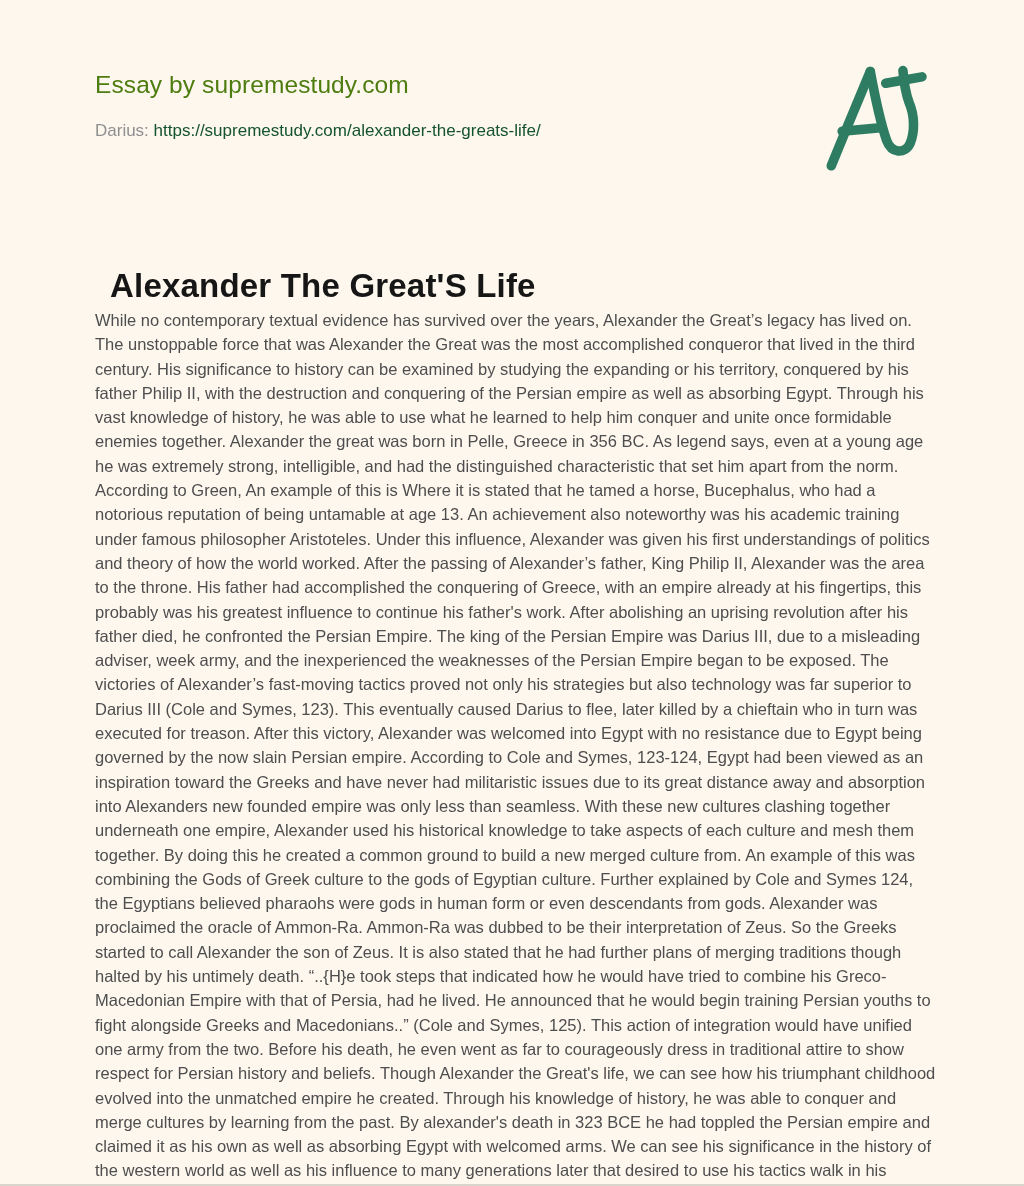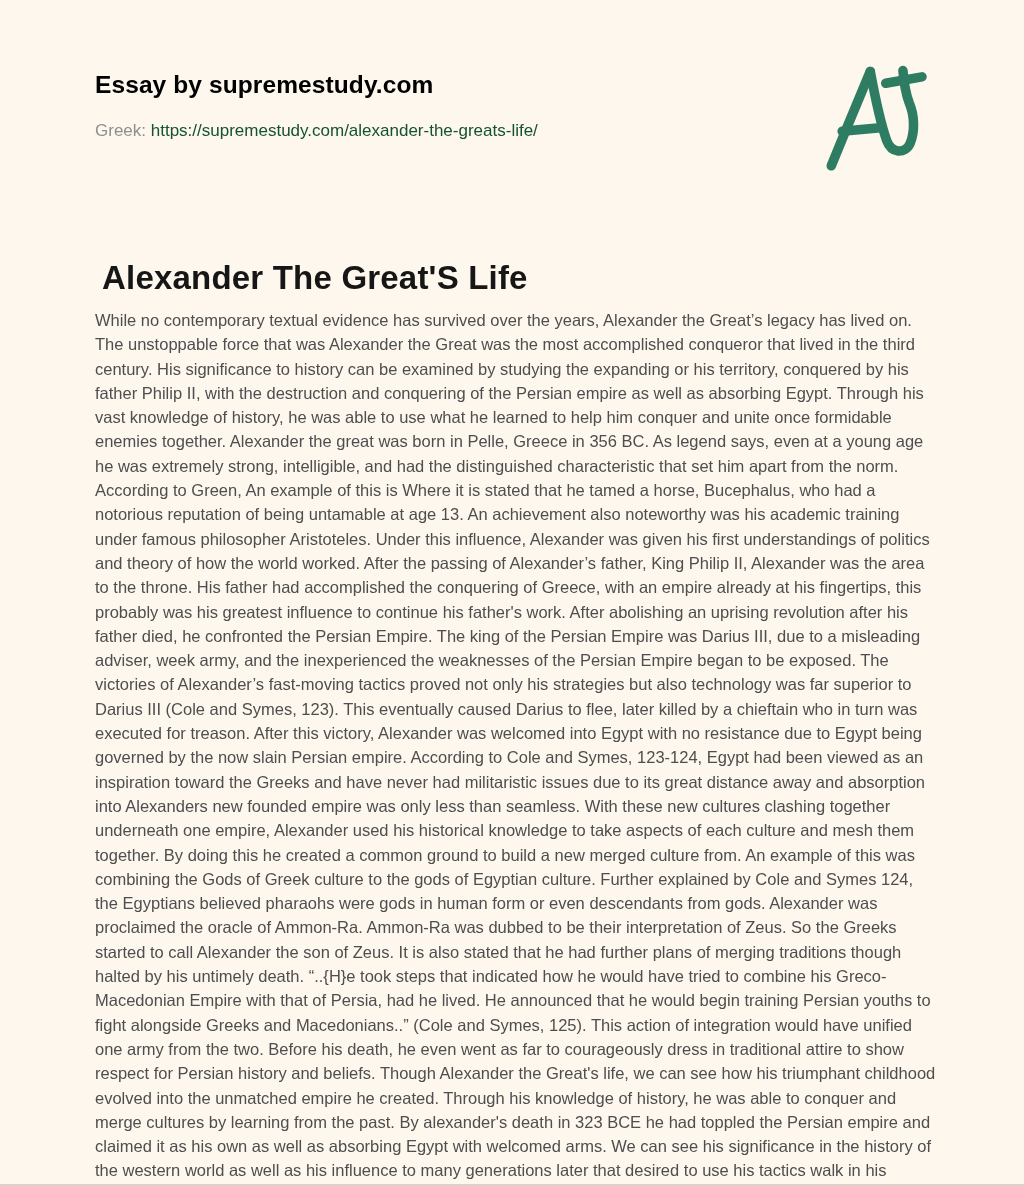--- a/index.html
+++ b/index.html
@@ -17,22 +17,22 @@
   .page {
     position: absolute;
     inset: 0;
   }
   .hdr-title {
     position: absolute;
     left: 95px;
     top: 71px;
     margin: 0;
     font-size: 24.5px;
-    font-weight: bold;
-    color: #000000;
+    font-weight: normal;
+    color: #4d7c0f;
     letter-spacing: 0.1px;
   }
   .source-line {
     position: absolute;
     left: 95px;
     top: 121px;
     font-size: 17px;
     color: #8f8f8f;
   }
   .source-line a {
@@ -43,21 +43,21 @@
     position: absolute;
     left: 818px;
     top: 56px;
     width: 110px;
     height: 118px;
   }
   .essay-title {
     position: absolute;
     left: 94px;
     top: 251px;
-    margin: 8px;
+    margin: 16px;
     font-size: 33px;
     font-weight: bold;
     color: #161616;
     letter-spacing: 0.2px;
   }
   .essay-body {
     position: absolute;
     left: 95px;
     top: 308px;
     width: 842px;
@@ -77,21 +77,21 @@
   }
 </style>
 </head>
 <body>
 
 <div class="page">
 
   <h1 class="hdr-title">Essay by supremestudy.com</h1>
 
   <div class="source-line">
-    <span>Greek:</span>
+    <span>Darius:</span>
     <a href="#">https://supremestudy.com/alexander-the-greats-life/</a>
   </div>
 
   <svg class="logo" viewBox="0 0 120 130" fill="none">
     <g stroke="#2e7c61" stroke-width="10.5" stroke-linecap="round" stroke-linejoin="round" fill="none">
       <path d="M14 121 C 28 87 43 50 57 17"></path>
       <path d="M57 17 C 62 44 68 73 75 93 C 80 107 95 109 101 96 C 106 84 106 66 100 52 C 96 41 94 29 93 16"></path>
       <path d="M26 83 L68 79"></path>
       <path d="M74 30 L114 23"></path>
     </g>

